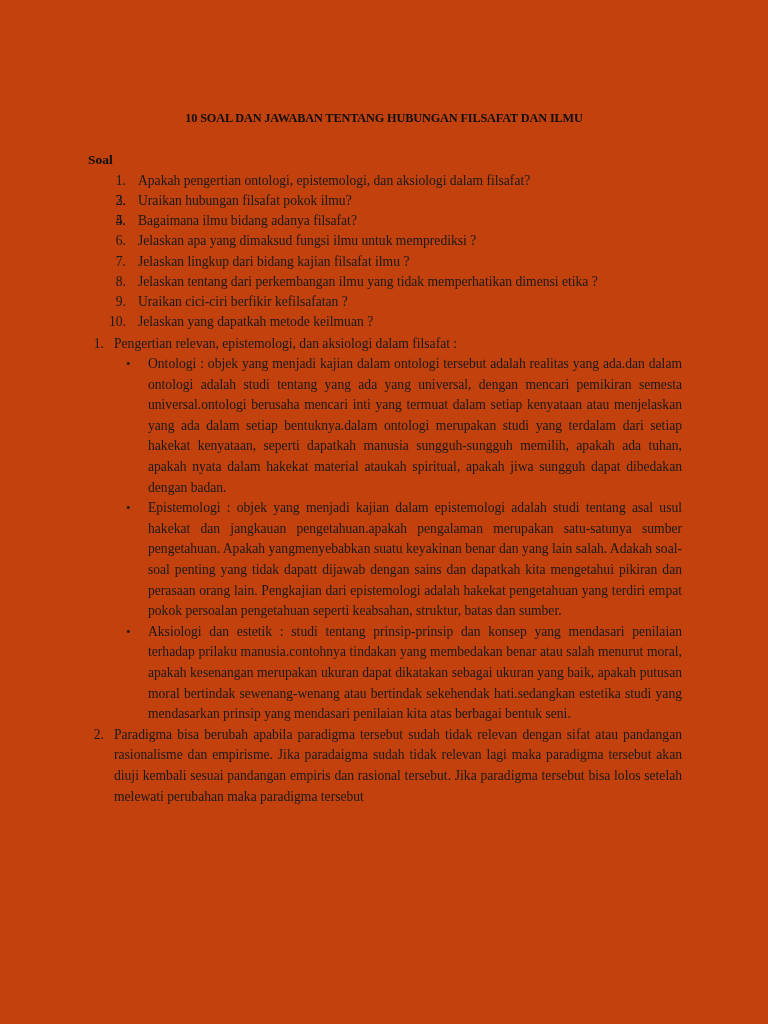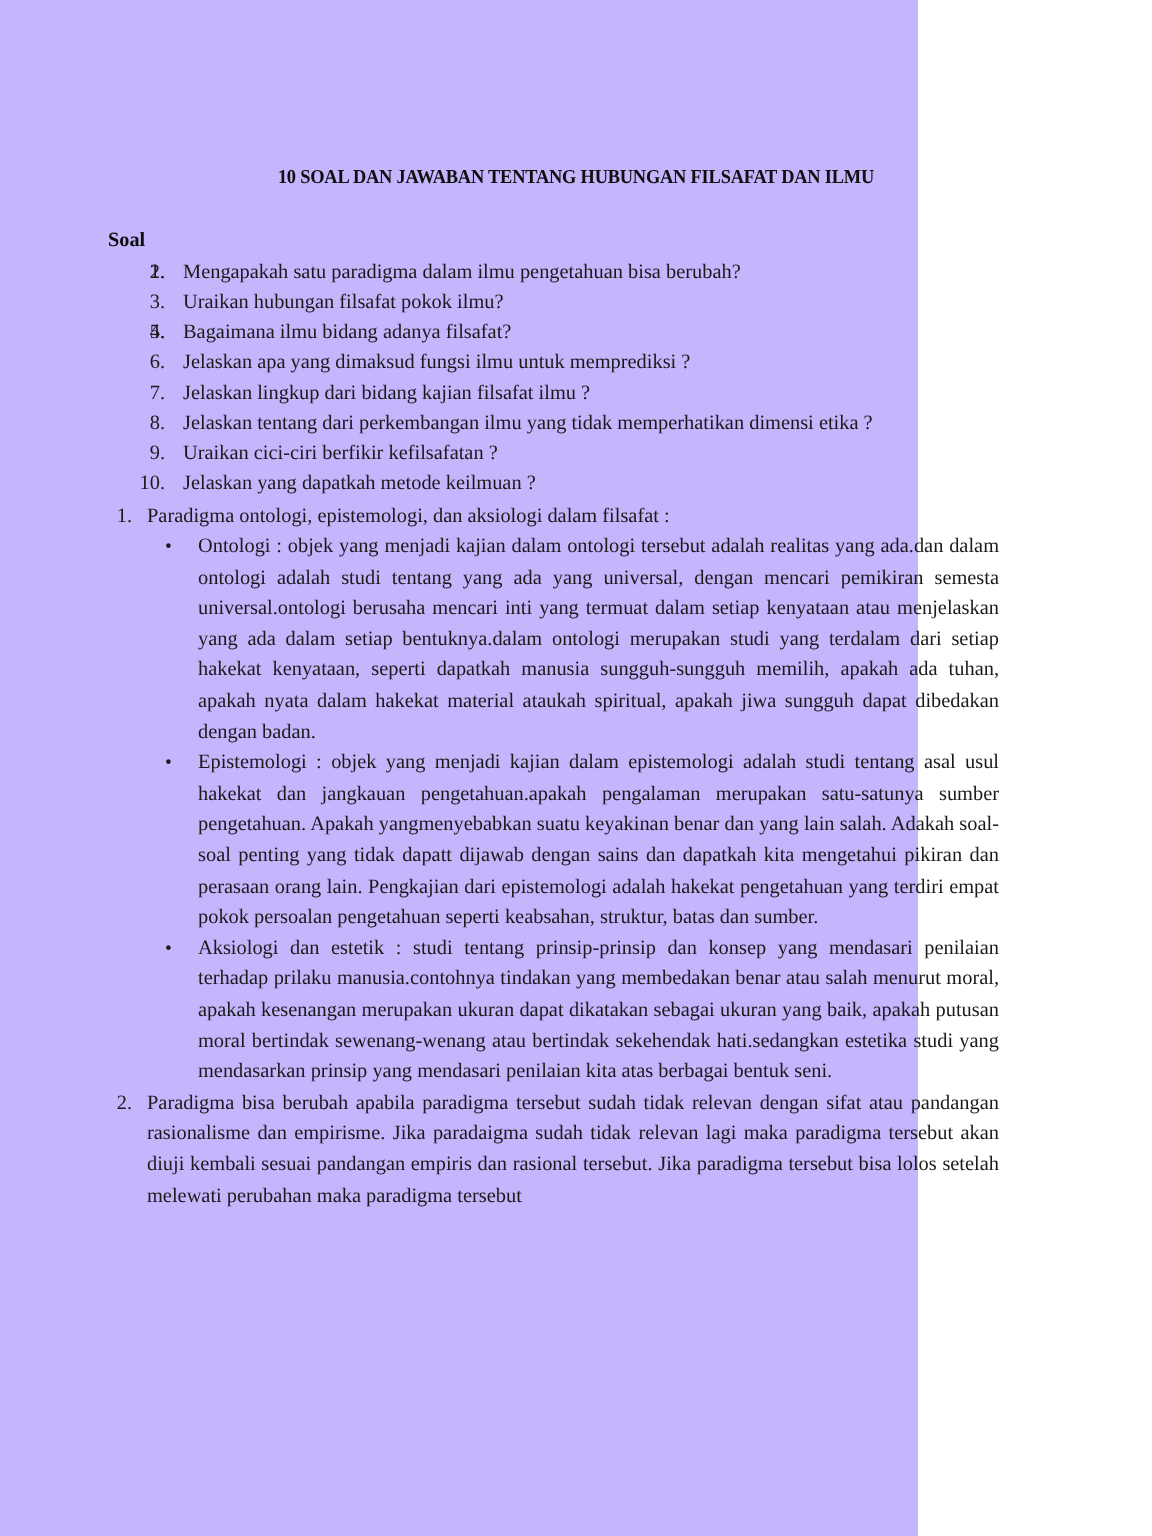--- a/index.html
+++ b/index.html
@@ -9,43 +9,43 @@
   }
   body {
     width: 768px;
     height: 1024px;
     overflow: hidden;
     font-family: "Liberation Serif", "DejaVu Serif", serif;
     color: #1a1a1a;
   }
   .page {
     position: relative;
-    width: 612px;
+    width: 768px;
     height: 1024px;
-    background: #c4b5fd;
+    background: #c2410c;
     box-sizing: border-box;
   }
   .doc-title {
     position: absolute;
     top: 110px;
     left: 88px;
     width: 592px;
     text-align: center;
     font-weight: bold;
     font-size: 13.2px;
     letter-spacing: -0.15px;
     transform: scaleX(0.93);
     transform-origin: center top;
     white-space: nowrap;
     color: #0f0f0f;
   }
   .content {
     position: absolute;
     top: 152px;
-    left: 72px;
+    left: 88px;
     width: 594px;
   }
   .section-label {
     font-weight: bold;
     font-size: 13.5px;
     color: #0f0f0f;
     margin: 0 0 2px 0;
     line-height: 1.25;
   }
   .q-list {
@@ -136,24 +136,24 @@
   <div class="doc-title">10 SOAL DAN JAWABAN TENTANG HUBUNGAN FILSAFAT DAN ILMU</div>
 
   <div class="content">
 
     <div>
       <div class="section-label"><span class="condensed">Soal</span></div>
 
       <ol class="q-list">
         <li class="q-item">
           <span class="num">1.</span>
+          <span>Apakah pengertian ontologi, epistemologi, dan aksiologi dalam filsafat?</span>
         </li>
         <li class="q-item">
           <span class="num">2.</span>
-          <span>Mengapakah satu paradigma dalam ilmu pengetahuan bisa berubah?</span>
         </li>
         <li class="q-item">
           <span class="num">3.</span>
           <span>Uraikan hubungan filsafat pokok ilmu?</span>
         </li>
         <li class="q-item">
           <span class="num">4.</span>
         </li>
         <li class="q-item">
           <span class="num">5.</span>
@@ -181,21 +181,21 @@
         </li>
       </ol>
     </div>
 
     <div class="ans-block">
 
       <ol class="ans-list">
 
         <li class="ans-item">
           <span class="num">1.</span>
-          <p class="ans-lead">Paradigma ontologi, epistemologi, dan aksiologi dalam filsafat :</p>
+          <p class="ans-lead">Pengertian relevan, epistemologi, dan aksiologi dalam filsafat :</p>
 
           <ul class="bullet-list">
             <li class="bullet-item">
               <span class="dot">•</span>
               <span class="btext">Ontologi : objek yang menjadi kajian dalam ontologi tersebut adalah realitas yang ada.dan dalam ontologi adalah studi tentang yang ada yang universal, dengan mencari pemikiran semesta universal.ontologi berusaha mencari inti yang termuat dalam setiap kenyataan atau menjelaskan yang ada dalam setiap bentuknya.dalam ontologi merupakan studi yang terdalam dari setiap hakekat kenyataan, seperti dapatkah manusia sungguh-sungguh memilih, apakah ada tuhan, apakah nyata dalam hakekat material ataukah spiritual, apakah jiwa sungguh dapat dibedakan dengan badan.</span>
             </li>
             <li class="bullet-item">
               <span class="dot">•</span>
               <span class="btext">Epistemologi : objek yang menjadi kajian dalam epistemologi adalah studi tentang asal usul hakekat dan jangkauan pengetahuan.apakah pengalaman merupakan satu-satunya sumber pengetahuan. Apakah yangmenyebabkan suatu keyakinan benar dan yang lain salah. Adakah soal-soal penting yang tidak dapatt dijawab dengan sains dan dapatkah kita mengetahui pikiran dan perasaan orang lain. Pengkajian dari epistemologi adalah hakekat pengetahuan yang terdiri empat pokok persoalan pengetahuan seperti keabsahan, struktur, batas dan sumber.</span>
             </li>

